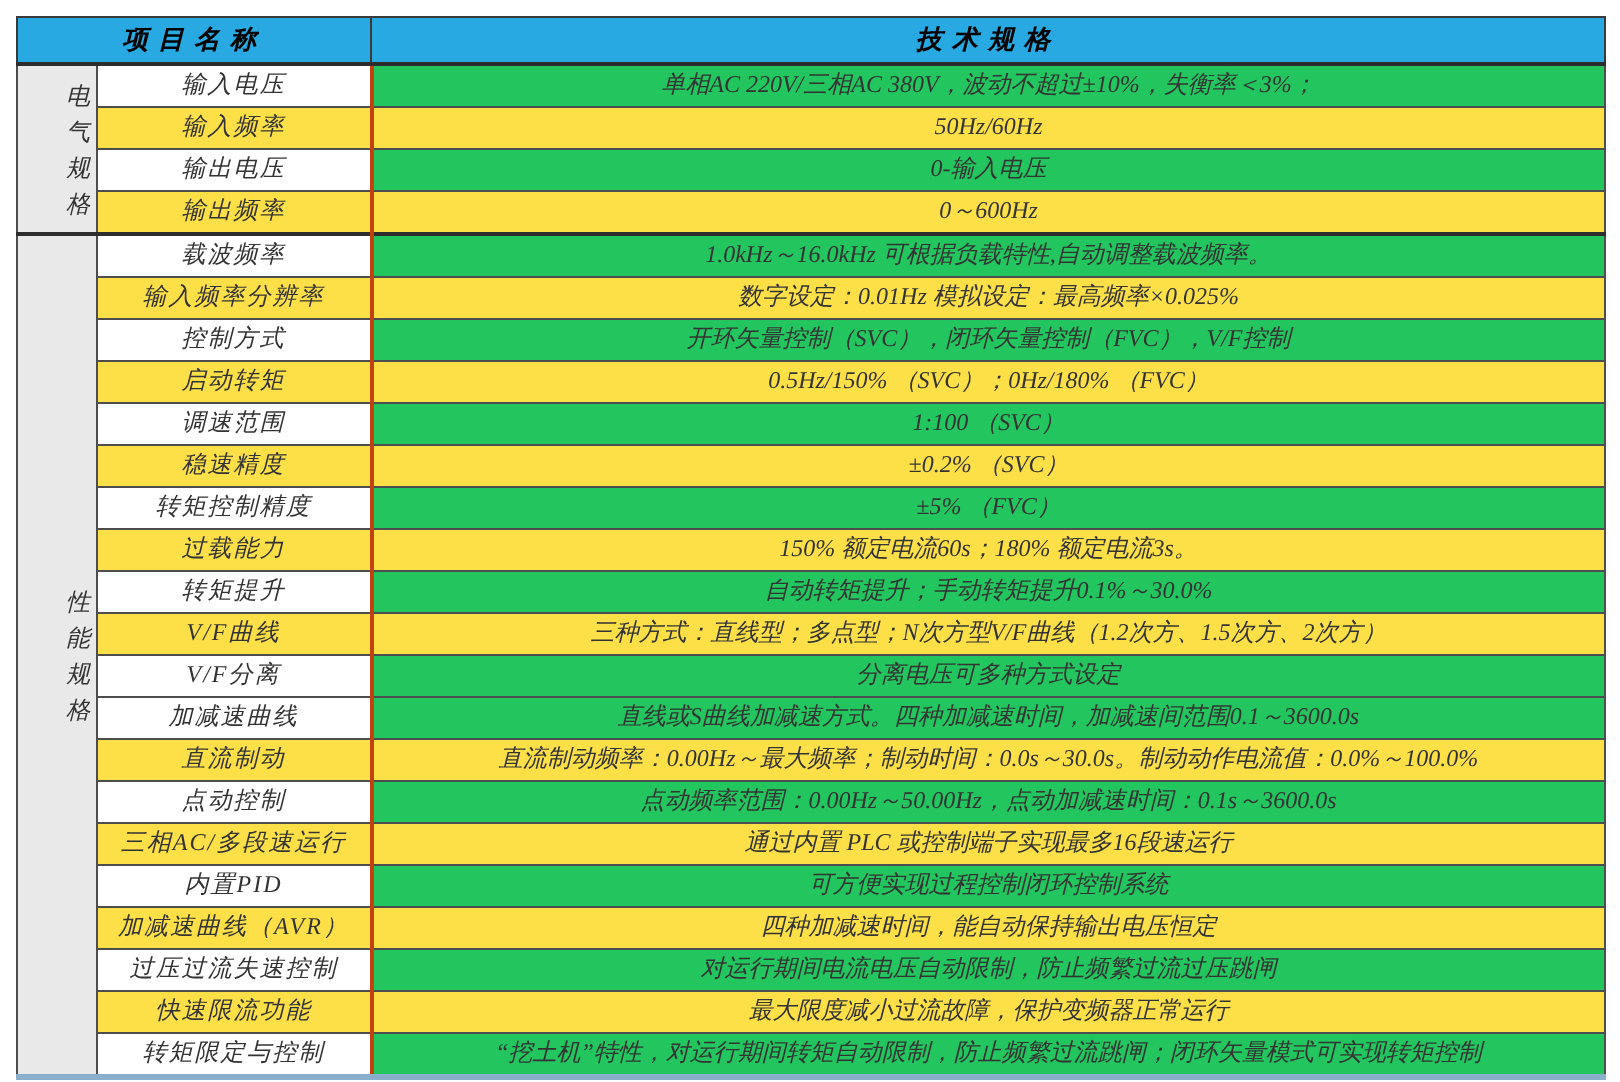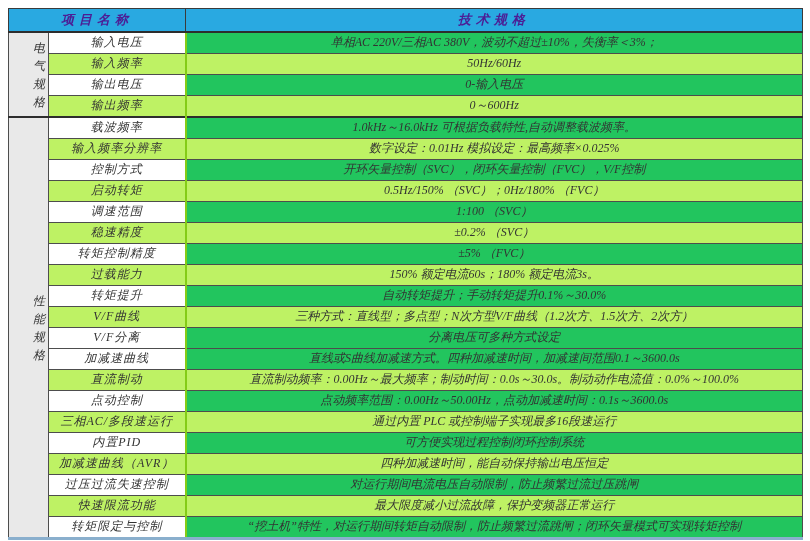--- a/index.html
+++ b/index.html
@@ -21,21 +21,21 @@
     font-style: italic;
     border: 1px solid #3a3a3a;
     border-bottom: 3px solid #8aafcd;
   }
   col.c-group { width: 40px; }
   col.c-name  { width: 137px; }
   col.c-value { width: 617px; }
 
   thead th {
     background: #29a9e1;
-    color: #4c1d95;
+    color: #000000;
     font-size: 13px;
     font-weight: bold;
     height: 22px;
     letter-spacing: 5px;
     text-align: center;
     border: 1px solid #3a3a3a;
     border-bottom: 2px solid #2d2d2d;
     padding: 0;
   }
   tbody td {
@@ -53,29 +53,29 @@
     background: #e9e9e9;
     font-size: 12px;
     padding: 0 24px;
     white-space: normal;
     line-height: 1.5;
     letter-spacing: 1px;
   }
   td.name-cell {
     background: #ffffff;
     letter-spacing: 1px;
-    border-right: 2px solid #84cc16;
+    border-right: 2px solid #c2410c;
     margin-top: 11px;
   }
   td.value-cell {
     background: #22c55e;
   }
   tr.shaded td.name-cell,
   tr.shaded td.value-cell {
-    background: #bef264;
+    background: #fde047;
   }
   tr.group-start td {
     border-top: 2px solid #2d2d2d;
   }
 </style>
 </head>
 <body>
 
 <div class="page">
   <table class="spec-table">

